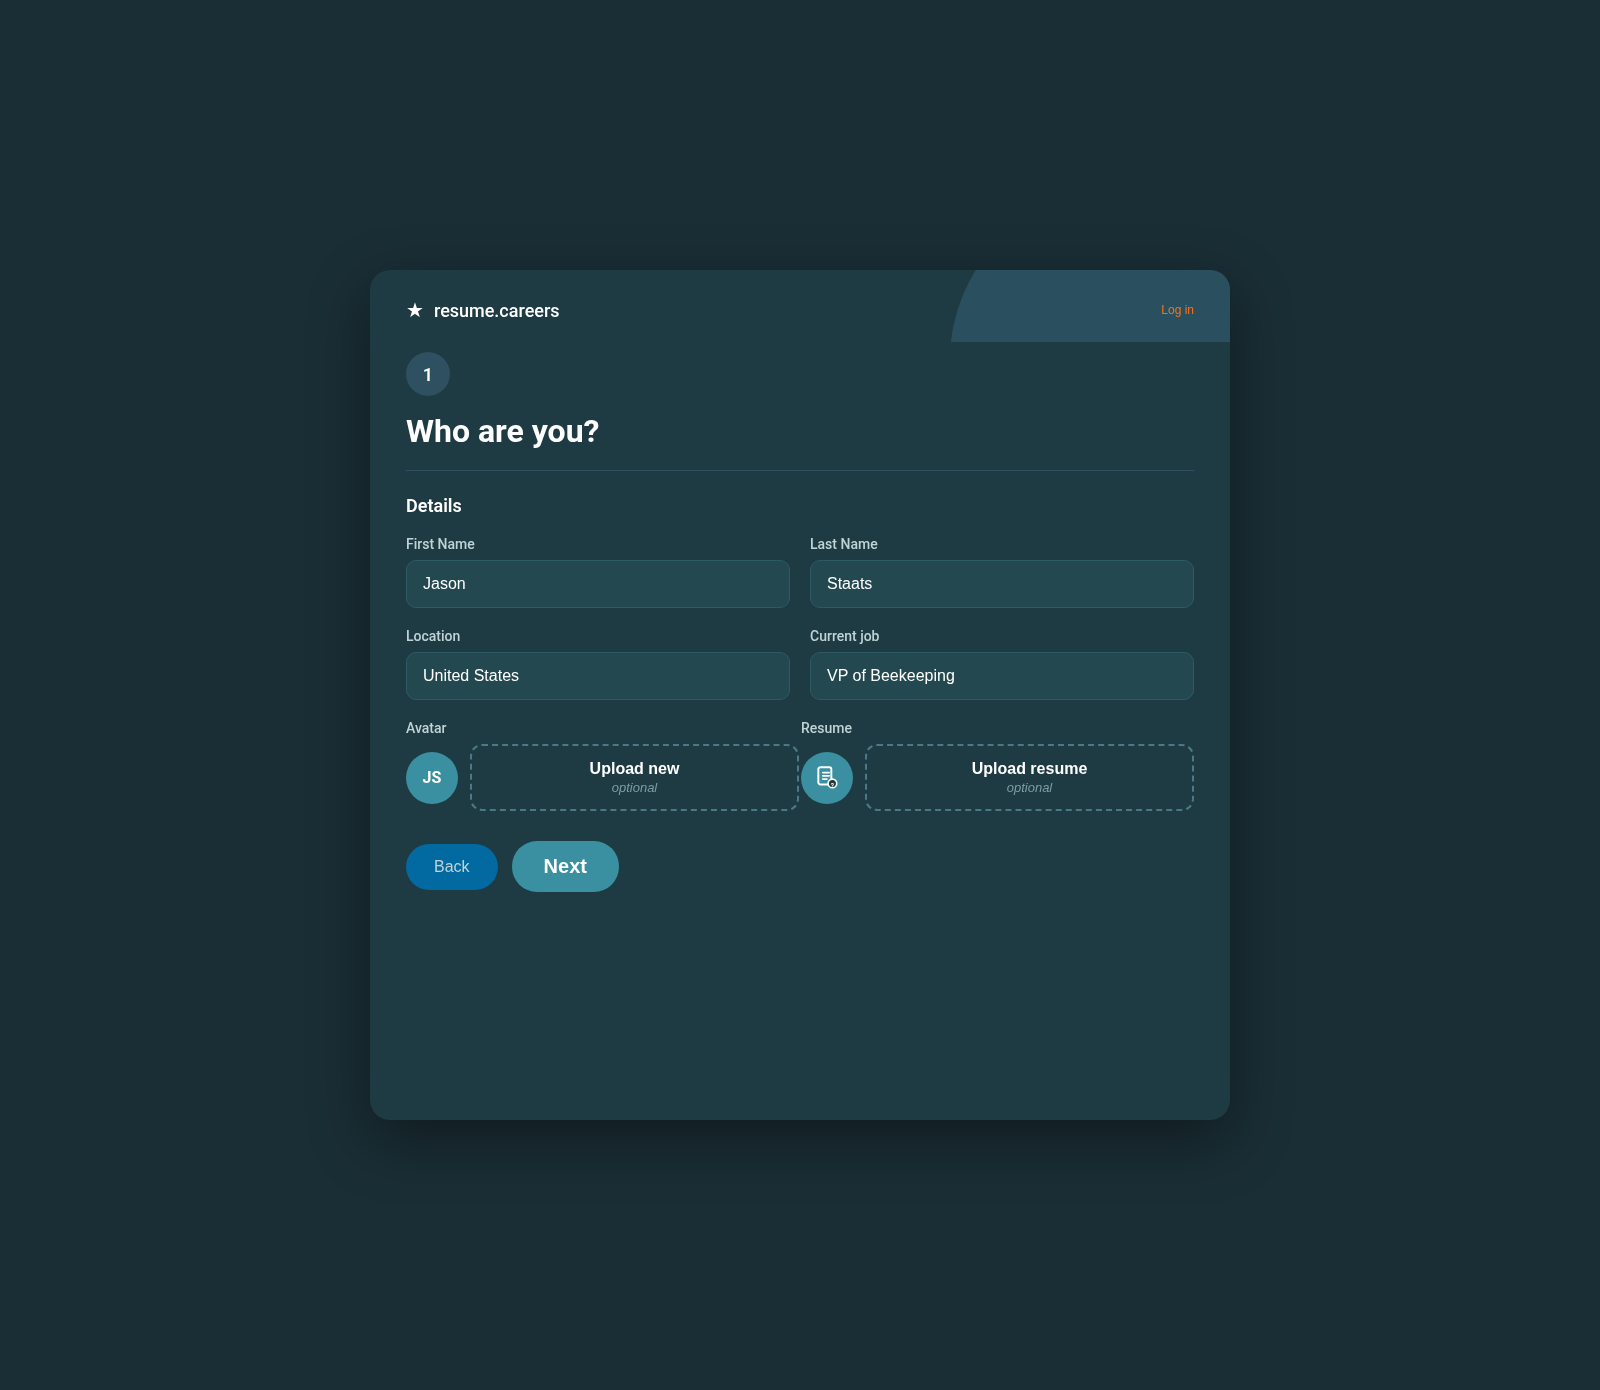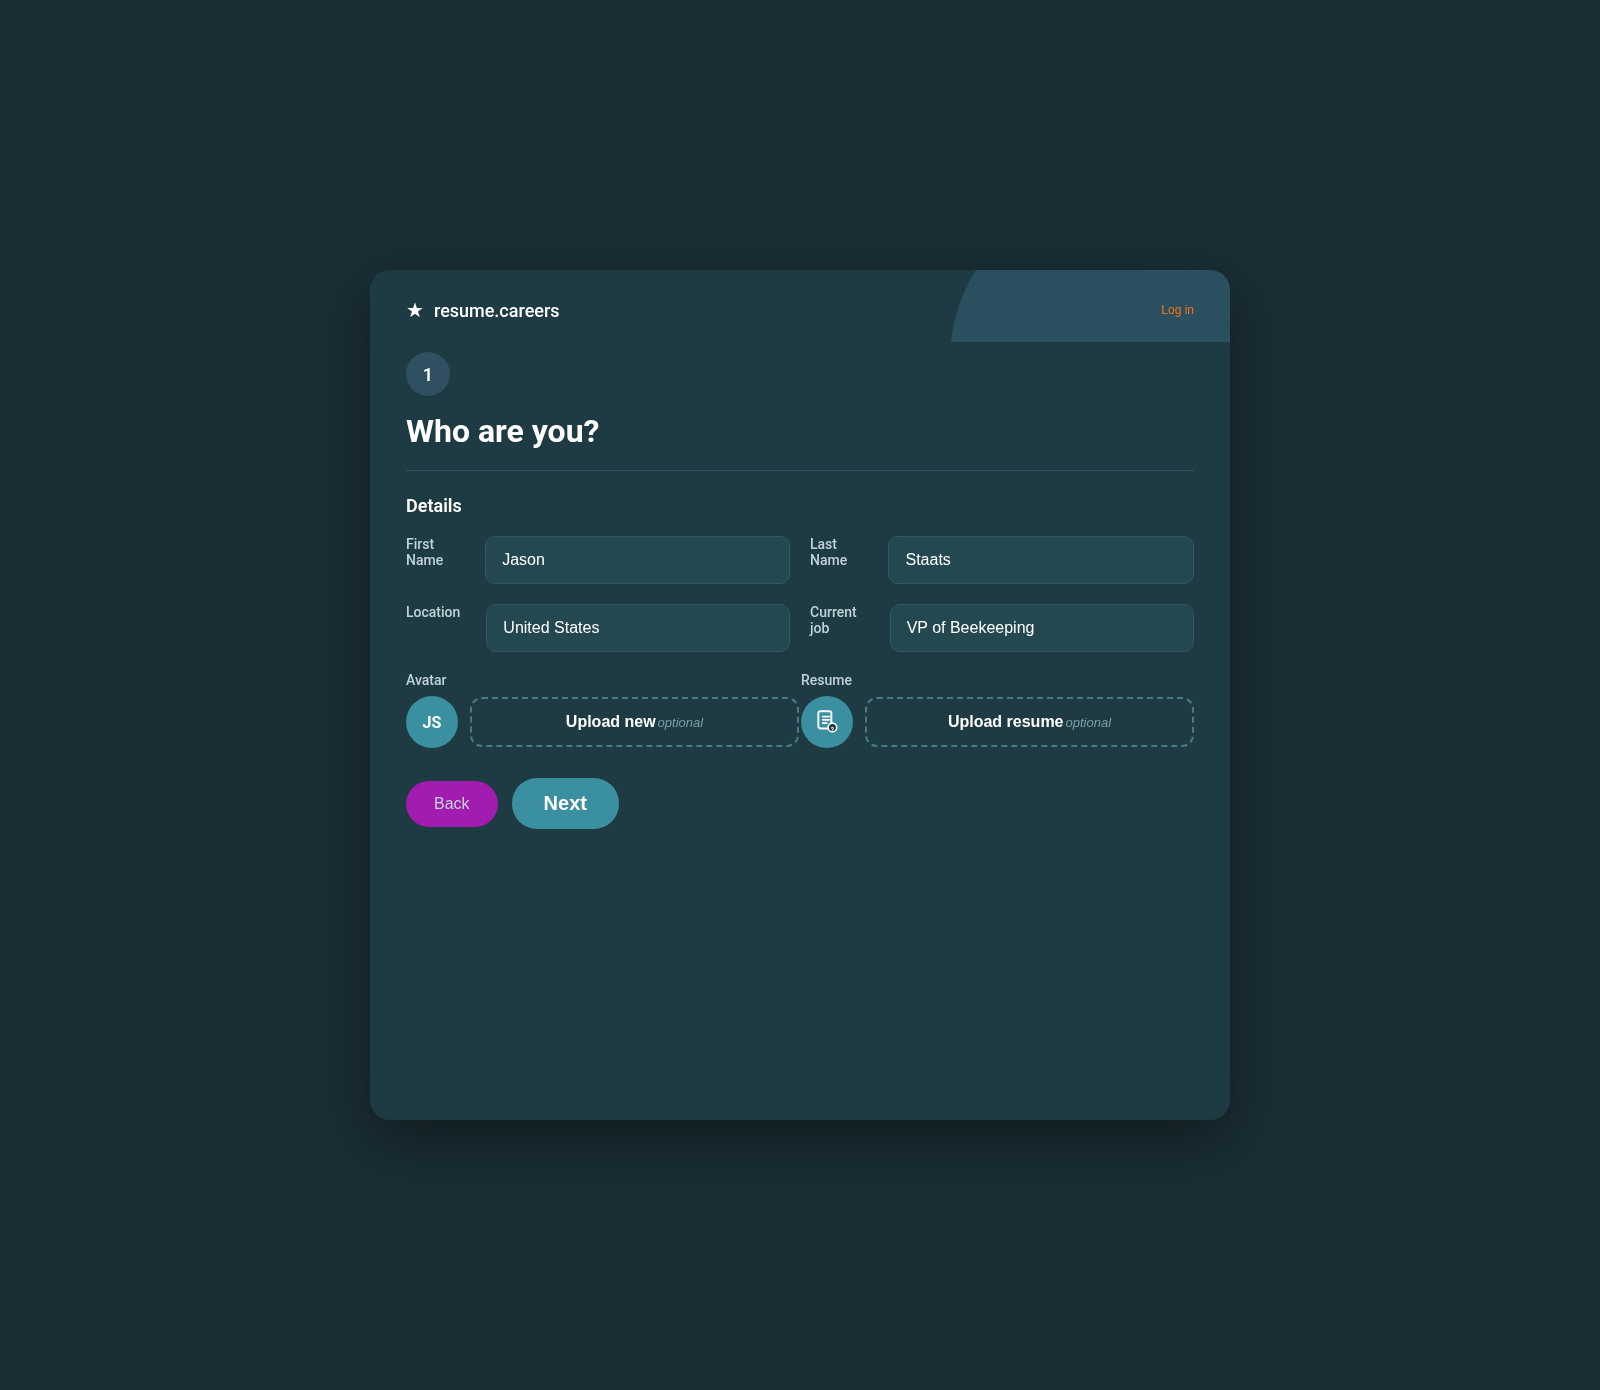--- a/index.html
+++ b/index.html
@@ -116,22 +116,22 @@
 
     .form-row {
       display: flex;
       gap: 20px;
       margin-bottom: 20px;
     }
 
     .form-group {
       flex: 1;
       display: flex;
-      flex-direction: row;
-      gap: 26px;
+      flex-direction: column;
+      gap: 8px;
     }
 
     .form-label {
       color: #c0d4d8;
       font-size: 14px;
       font-weight: 500;
     }
 
     .form-input {
       background-color: #244850;
@@ -201,20 +201,21 @@
     }
 
     .upload-btn {
       flex: 1;
       border: 2px dashed #4a7a85;
       border-radius: 12px;
       background: transparent;
       padding: 14px 20px;
       cursor: pointer;
       display: flex;
+      flex-direction: column;
       align-items: center;
       justify-content: center;
       gap: 2px;
     }
 
     .upload-btn-main {
       color: #ffffff;
       font-size: 16px;
       font-weight: 600;
     }
@@ -225,21 +226,21 @@
       font-style: italic;
     }
 
     .footer-buttons {
       display: flex;
       gap: 14px;
       align-items: center;
     }
 
     .back-btn {
-      background-color: #a21caf;
+      background-color: #0369a1;
       border: none;
       border-radius: 25px;
       padding: 14px 28px;
       color: #c0d4d8;
       font-size: 16px;
       font-weight: 500;
       cursor: pointer;
     }
 
     .next-btn {

